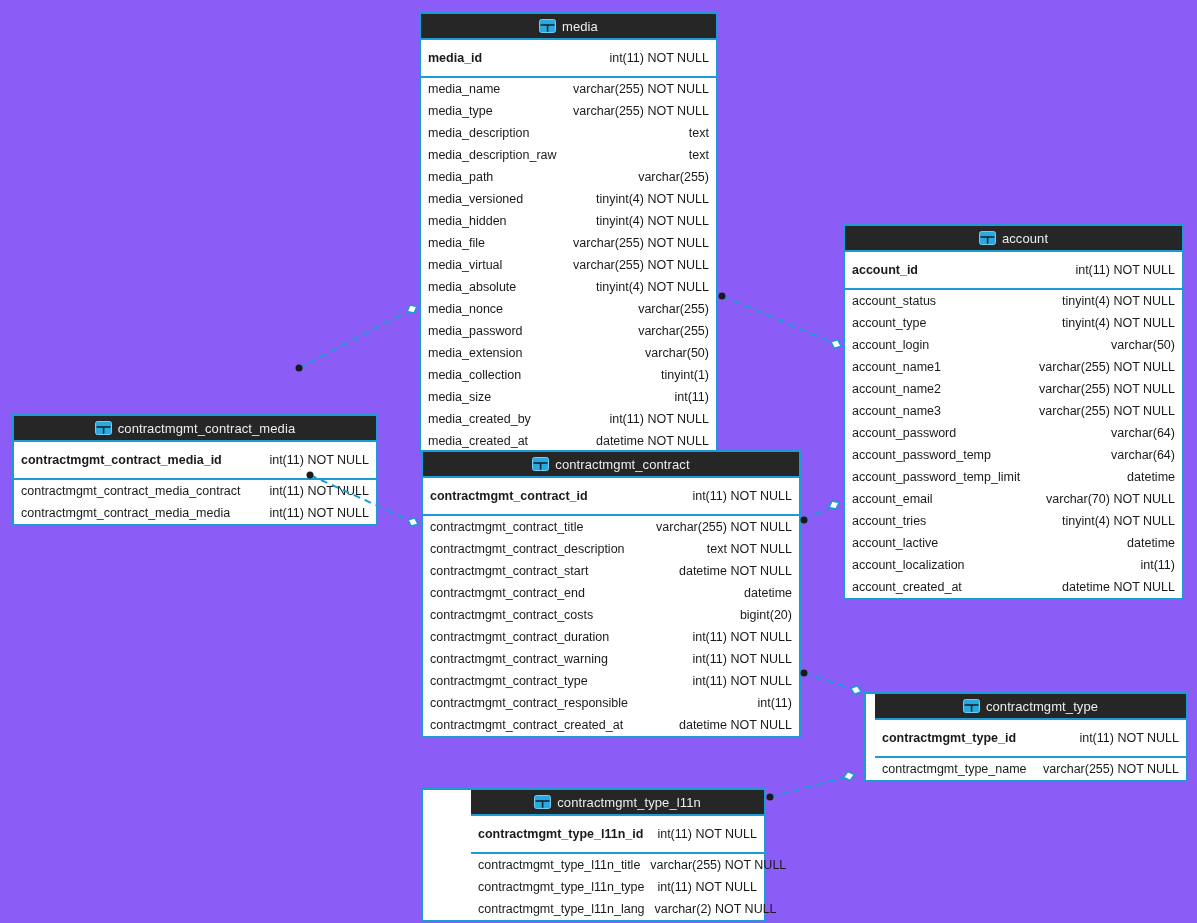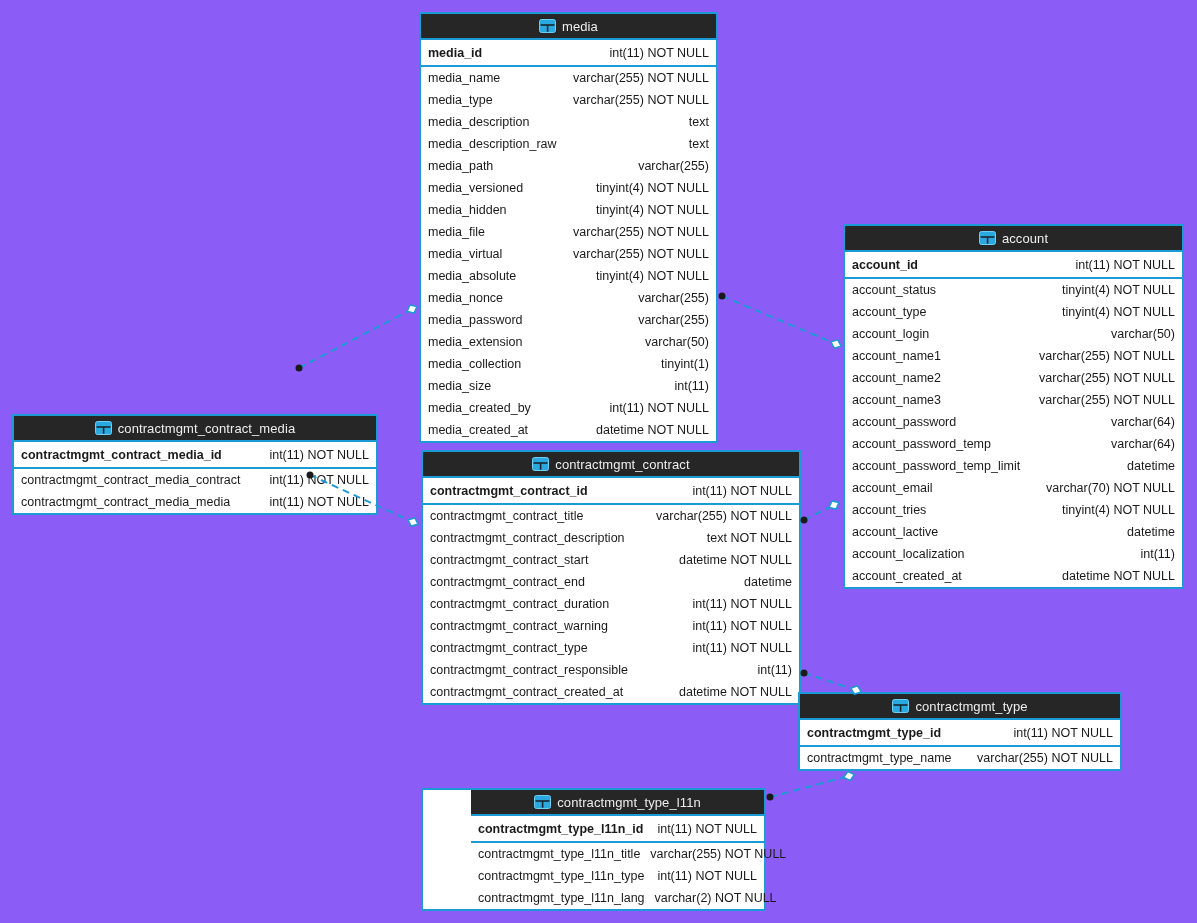--- a/index.html
+++ b/index.html
@@ -19,21 +19,21 @@
     display:flex; align-items:center; justify-content:center; gap:6px;
     font-size:13px; letter-spacing:.1px;
   }
   .tbl-icon { display:flex; align-items:center; }
   .pk-section { border-top:2px solid var(--blue); border-bottom:2px solid var(--blue); }
   .row {
     display:flex; justify-content:space-between; align-items:center;
     height:22px; padding:0 7px; font-size:12.5px; color:var(--fieldtx);
     white-space:nowrap; background:#ffffff;
   }
-  .pk-row { height:25px; }
+  .pk-row { height:36px; }
   .pk-name { font-weight:bold; }
   .ftype { margin-left:10px; text-align:center; }
 </style>
 </head>
 <body>
 
 <div id="canvas" style="--blue: #1b9ad6; --headerbg: #262626; --headertx: #ededed; --fieldtx: #1a1a1a; width: 1197px; height: 923px; background: #8b5cf6;">
   <div id="entities">
       <div class="entity" style="left: 419px; top: 12px; width: 299px;">
         <div class="entity-header">
@@ -255,20 +255,24 @@
           </div>
           <div class="row">
             <span class="fname">contractmgmt_contract_start</span>
             <span class="ftype">datetime NOT NULL</span>
           </div>
           <div class="row">
             <span class="fname">contractmgmt_contract_end</span>
             <span class="ftype">datetime</span>
           </div>
           <div class="row">
+            <span class="fname">contractmgmt_contract_costs</span>
+            <span class="ftype">bigint(20)</span>
+          </div>
+          <div class="row">
             <span class="fname">contractmgmt_contract_duration</span>
             <span class="ftype">int(11) NOT NULL</span>
           </div>
           <div class="row">
             <span class="fname">contractmgmt_contract_warning</span>
             <span class="ftype">int(11) NOT NULL</span>
           </div>
           <div class="row">
             <span class="fname">contractmgmt_contract_type</span>
             <span class="ftype">int(11) NOT NULL</span>
@@ -276,21 +280,21 @@
           <div class="row">
             <span class="fname">contractmgmt_contract_responsible</span>
             <span class="ftype">int(11)</span>
           </div>
           <div class="row">
             <span class="fname">contractmgmt_contract_created_at</span>
             <span class="ftype">datetime NOT NULL</span>
           </div>
         </div>
       </div>
-      <div class="entity" style="left: 798px; top: 692px; width: 324px;">
+      <div class="entity" style="left: 864px; top: 692px; width: 324px; padding-left: 9px;">
         <div class="entity-header">
           <span class="tbl-icon">
             <svg width="17" height="14" viewBox="0 0 17 14">
               <rect x="0.5" y="0.5" width="16" height="13" rx="2" fill="#2aa9e1" stroke="#6fcdf2" stroke-width="1"></rect>
               <rect x="1.5" y="5.2" width="14" height="1.6" fill="#17262e"></rect>
               <rect x="7.8" y="6.2" width="1.6" height="6.5" fill="#17262e"></rect>
             </svg>
           </span>
           <span class="entity-title">contractmgmt_type</span>
         </div>

